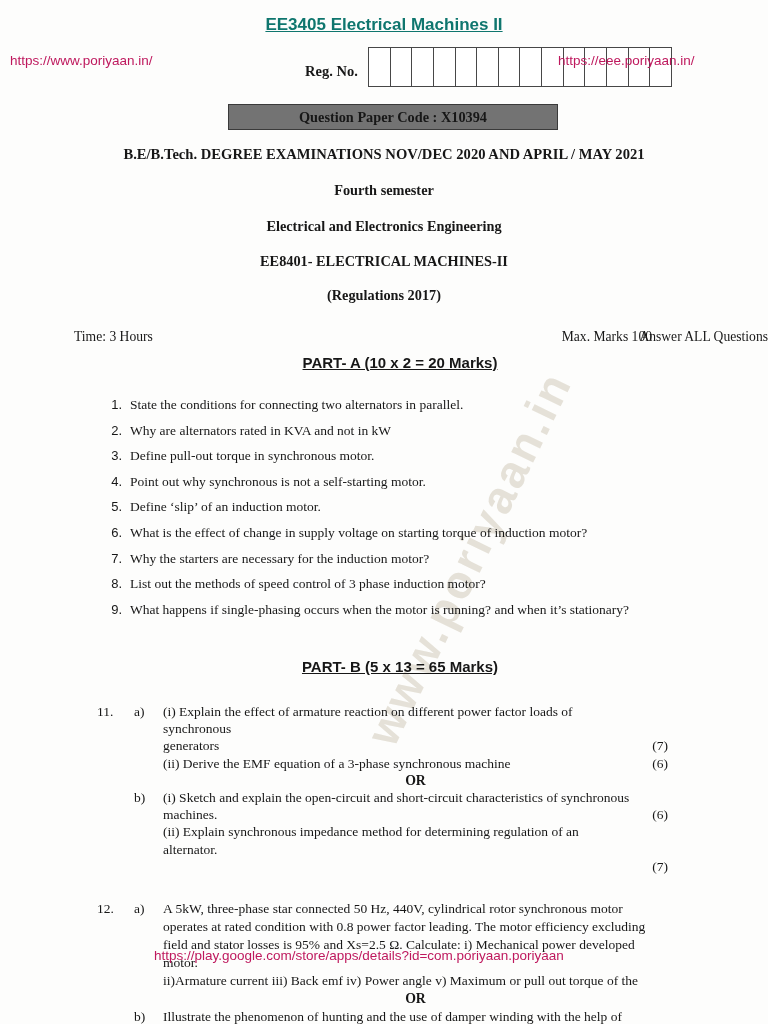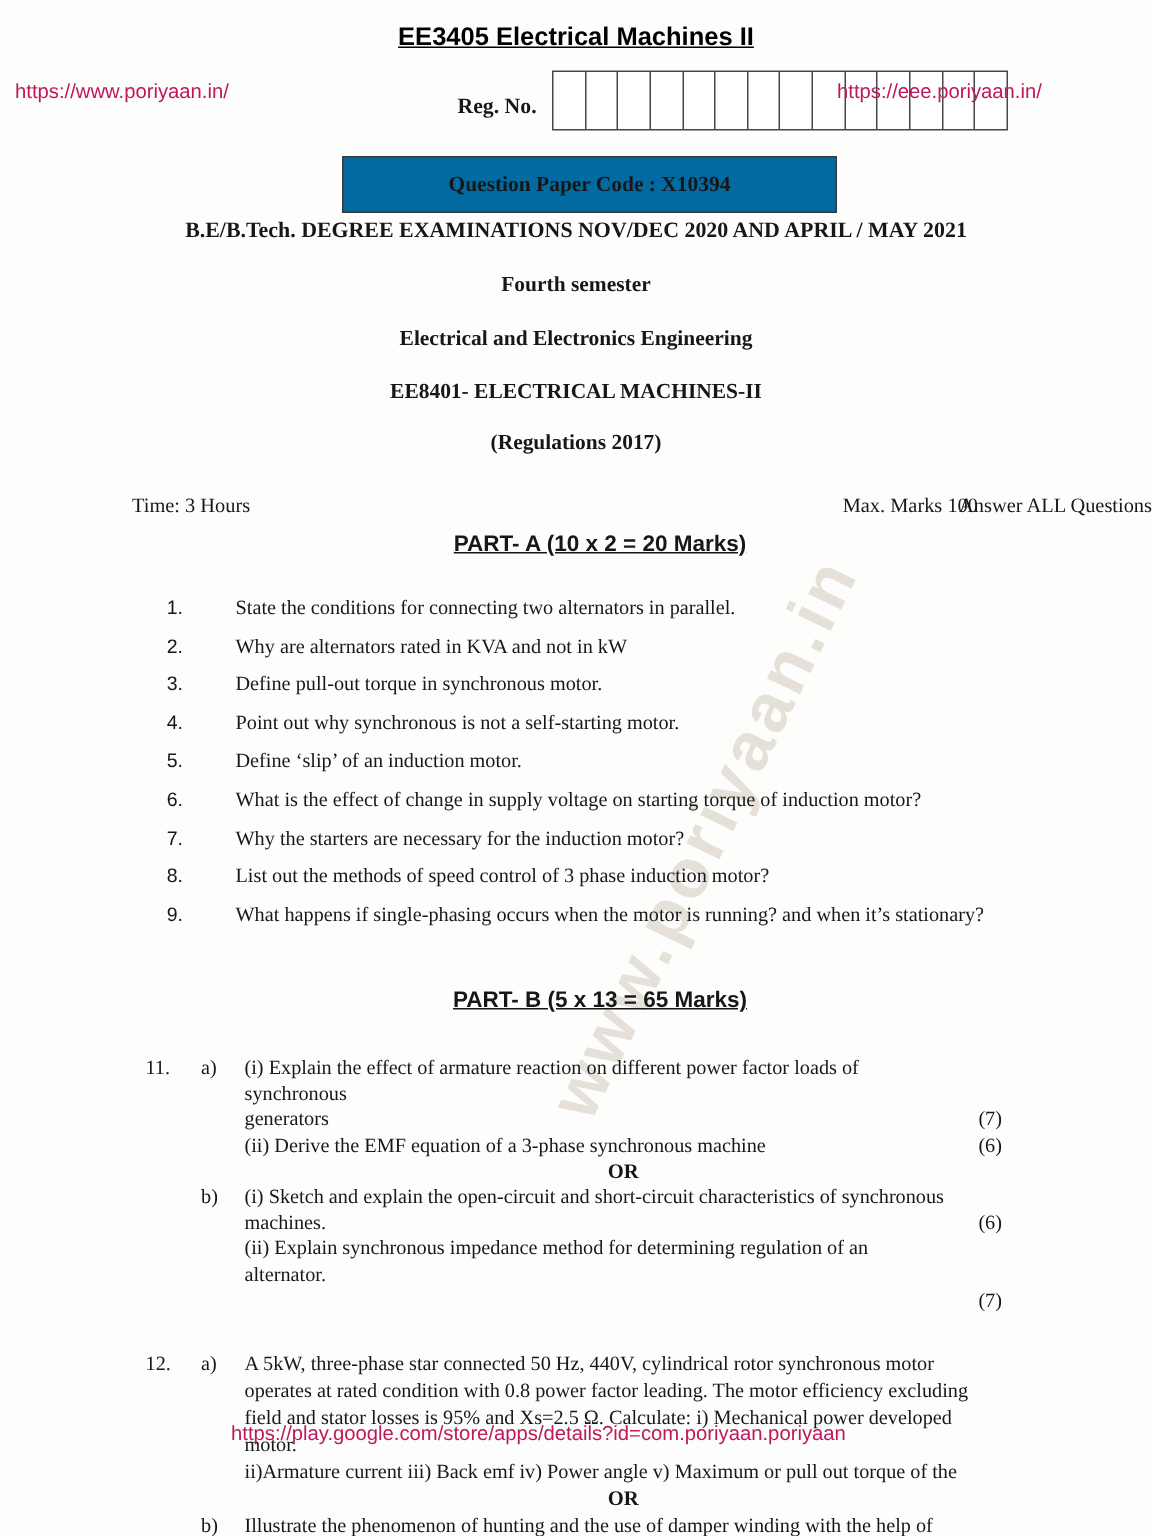--- a/index.html
+++ b/index.html
@@ -30,21 +30,21 @@
     white-space: nowrap;
   }
   .layer { position: absolute; left: 0; top: 0; width: 768px; height: 1024px; z-index: 1; }
 
   
   .doc-title-row { position: absolute; top: 15px; left: 0; width: 100%; text-align: center; }
   .doc-title {
     font-family: "Liberation Sans", sans-serif;
     font-weight: bold;
     font-size: 17px;
-    color: #000000;
+    color: #0f766e;
     text-decoration: underline;
     cursor: pointer;
   }
   .site-link {
     position: absolute;
     font-family: "Liberation Sans", sans-serif;
     font-size: 13.5px;
     color: #be185d;
     cursor: pointer;
     white-space: nowrap;
@@ -64,58 +64,58 @@
     display: flex;
     background: #fff;
     z-index: 2;
     box-sizing: border-box;
   }
   .reg-cell { flex: 1; border-right: 1.4px solid #474747; }
   .reg-cell:last-child { border-right: none; }
 
   .code-box {
     position: absolute; left: 228px; top: 104px;
-    width: 330px; height: 38px;
+    width: 330px; height: 26px;
     border: 1.6px solid #3a3a3a;
-    background: #0369a1;
+    background: #737373;
     display: flex; align-items: center; justify-content: center;
     box-sizing: border-box;
   }
   .code-box span { font-weight: bold; font-size: 14.3px; }
 
   .center-line { position: absolute; left: 0; width: 100%; text-align: center; font-weight: bold; font-size: 14.3px; }
   .exam-title   { top: 146px; font-size: 14.6px; }
   .semester     { top: 182px; }
   .department   { top: 218px; }
   .subject      { top: 253px; }
   .regulations  { top: 287px; }
 
   .time-row { position: absolute; top: 329px; left: 0; width: 100%; font-size: 13.6px; }
-  .time-left   { position: absolute; left: 88px; top: 0; }
+  .time-left   { position: absolute; left: 74px; top: 0; }
   .time-center { position: absolute; left: 0; width: 100%; text-align: right; top: 0; }
   .time-right  { position: absolute; right: 116px; top: 0; }
 
   .part-heading {
     position: absolute; left: 0; width: 100%;
     text-align: center; padding-left: 32px; box-sizing: border-box;
     font-family: "Liberation Sans", sans-serif;
     font-weight: bold; font-size: 15px;
   }
   .part-heading span { text-decoration: underline; }
   .part-a-heading { top: 354px; }
   .part-b-heading { top: 658px; }
 
   
   .parta-list { position: absolute; left: 86px; top: 396px; width: 612px; }
   .pa-row { display: flex; line-height: 17px; margin-bottom: 8.6px; }
   .pa-num {
     width: 36px; text-align: right; padding-right: 8px; flex: none;
     font-family: "Liberation Sans", sans-serif; font-size: 13px;
   }
-  .pa-text { flex: 1; font-size: 13.5px; margin-left: 27px; }
+  .pa-text { flex: 1; font-size: 13.5px; }
 
   
   .partb-block { position: absolute; left: 97px; top: 703px; width: 571px; }
   .qb-row { display: flex; }
   .qb-num { width: 37px; flex: none; font-size: 13.5px; line-height: 17.2px; }
   .qb-opt { width: 29px; flex: none; font-size: 13.5px; line-height: 17.2px; }
   .qb-content { flex: 1; }
   .qline { display: flex; line-height: 17.2px; }
   .q12 .qline { line-height: 18px; }
   .q12 { margin-top: 25px; }

